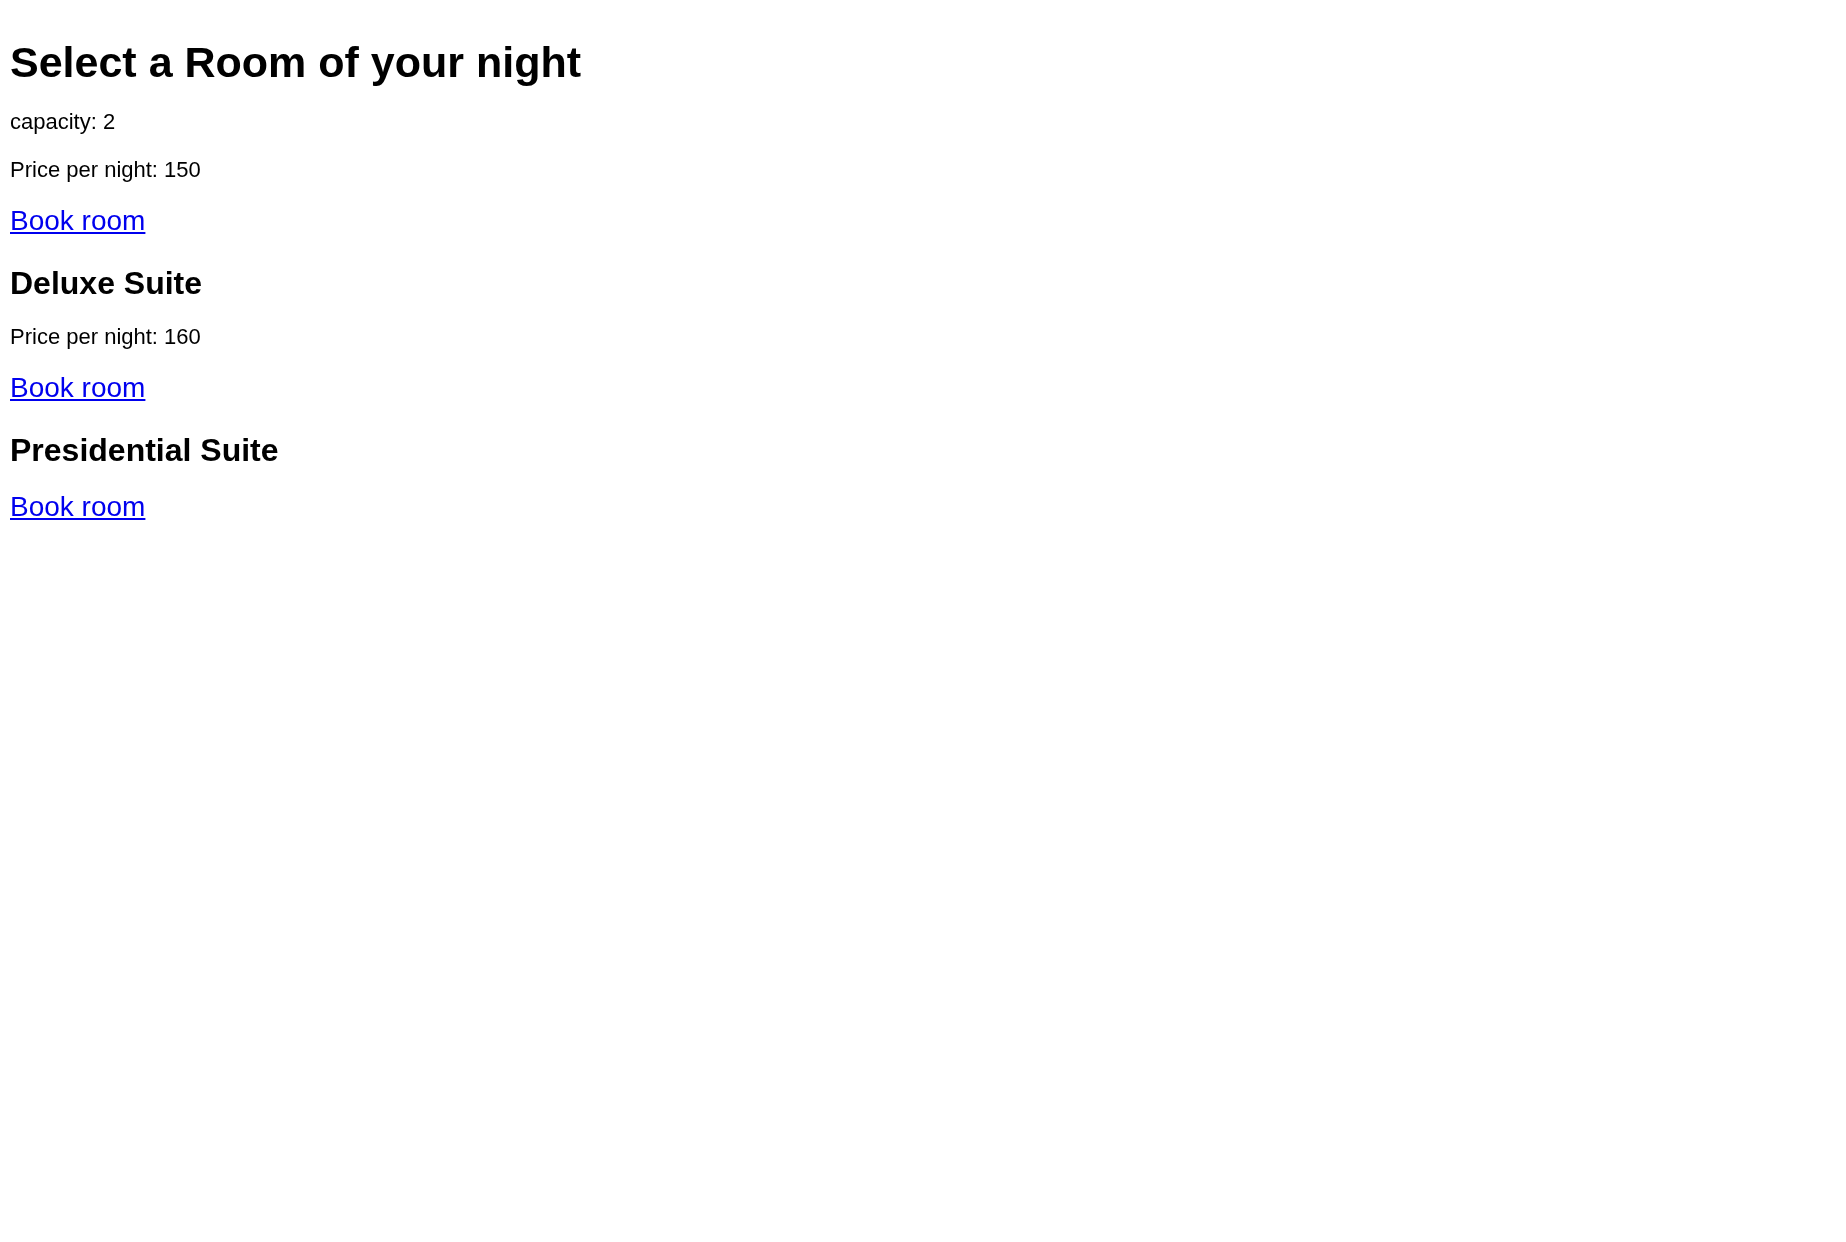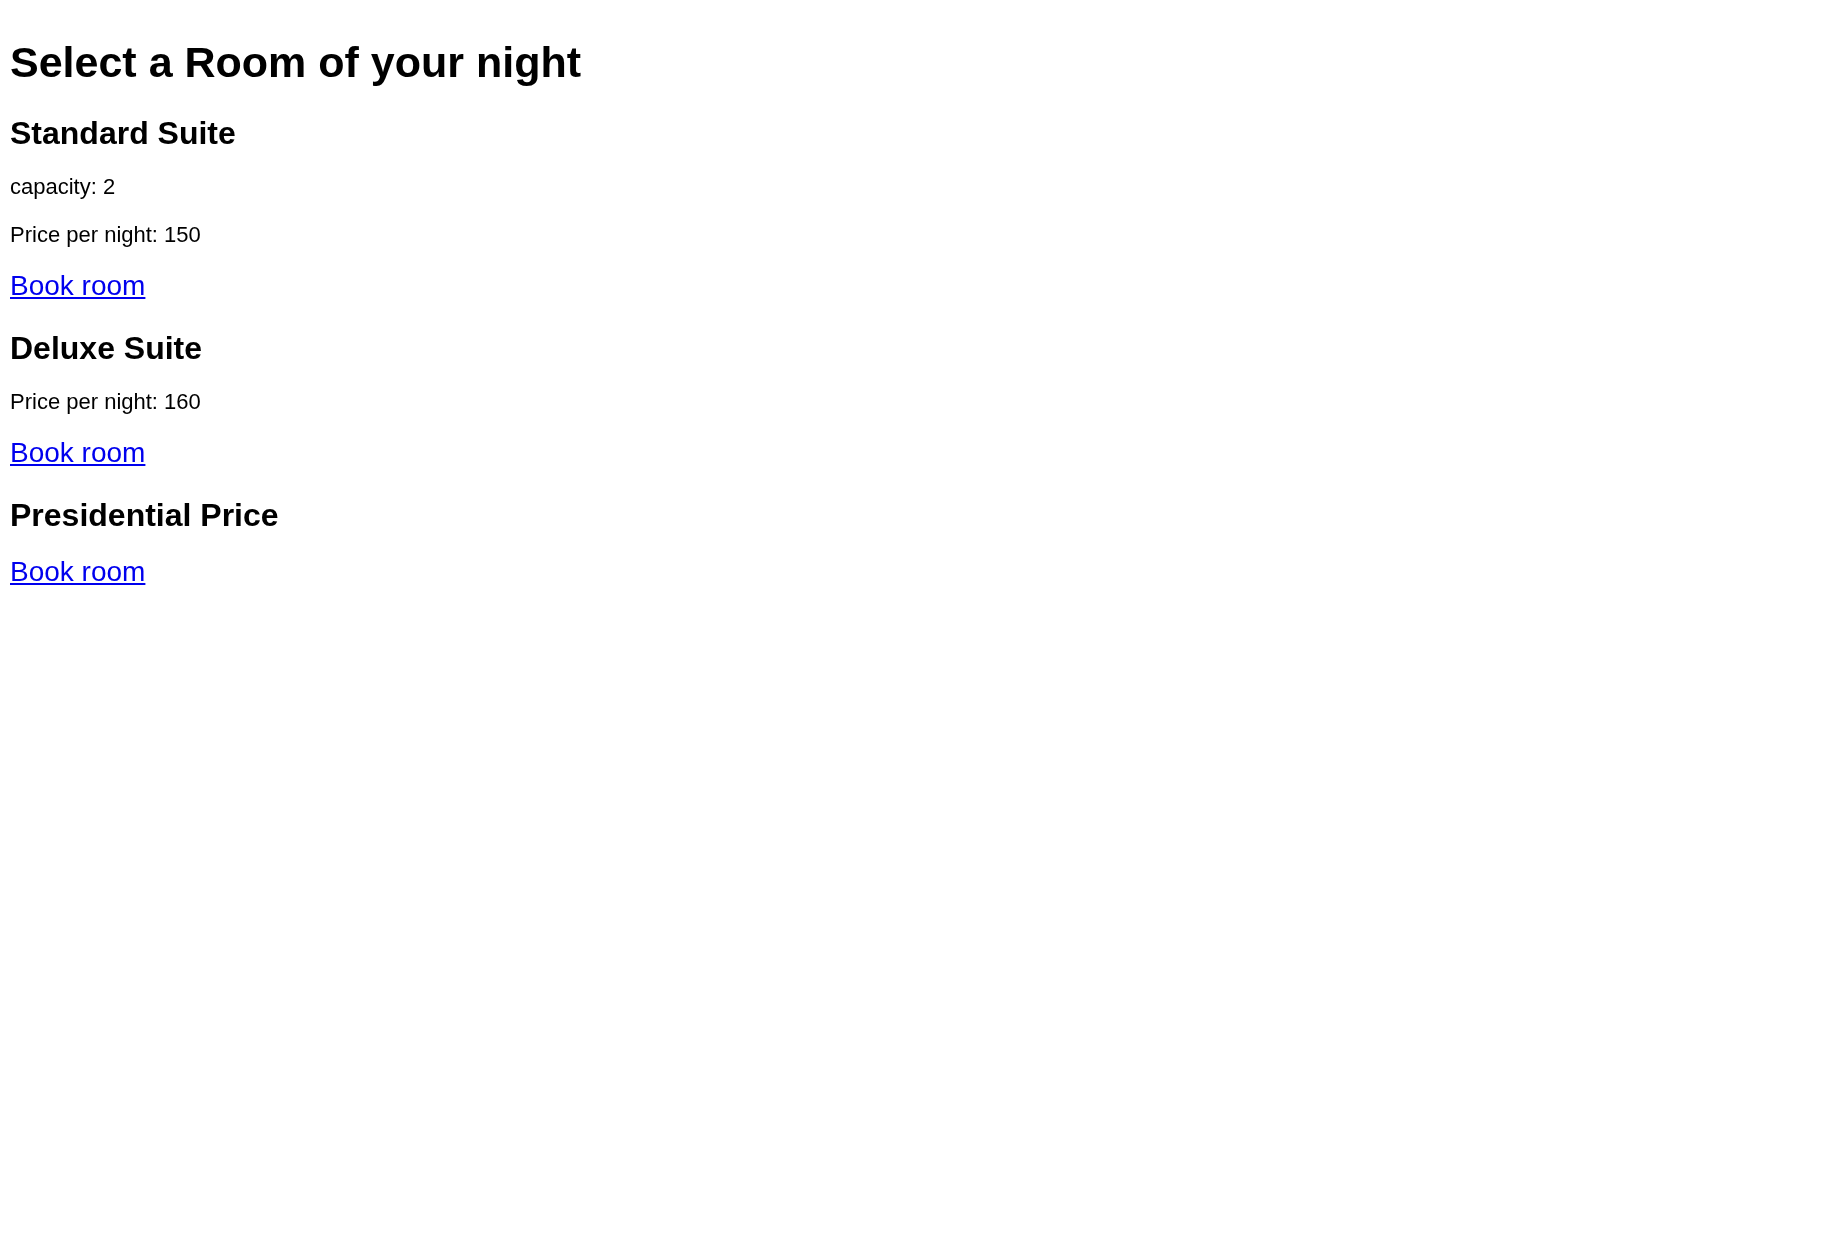--- a/index.html
+++ b/index.html
@@ -31,34 +31,33 @@
     .link-row {
       margin: 22px 0;
     }
   </style>
 </head>
 <body>
 
 <h1>Select a Room of your night</h1>
 
 <div>
-  <h2>Standard Suite</h2>
   <p><span>capacity: </span><span>2</span></p>
   <p><span>Price per night: </span><span>150</span></p>
   <div class="link-row">
     <a href="#">Book room</a>
   </div>
 </div>
 
 <div>
   <h2>Deluxe Suite</h2>
   <p><span>Price per night: </span><span>160</span></p>
   <div class="link-row">
     <a href="#">Book room</a>
   </div>
 </div>
 
 <div>
-  <h2>Presidential Price</h2>
+  <h2>Presidential Suite</h2>
   <div class="link-row">
     <a href="#">Book room</a>
   </div>
 </div>
 
 </body></html>

